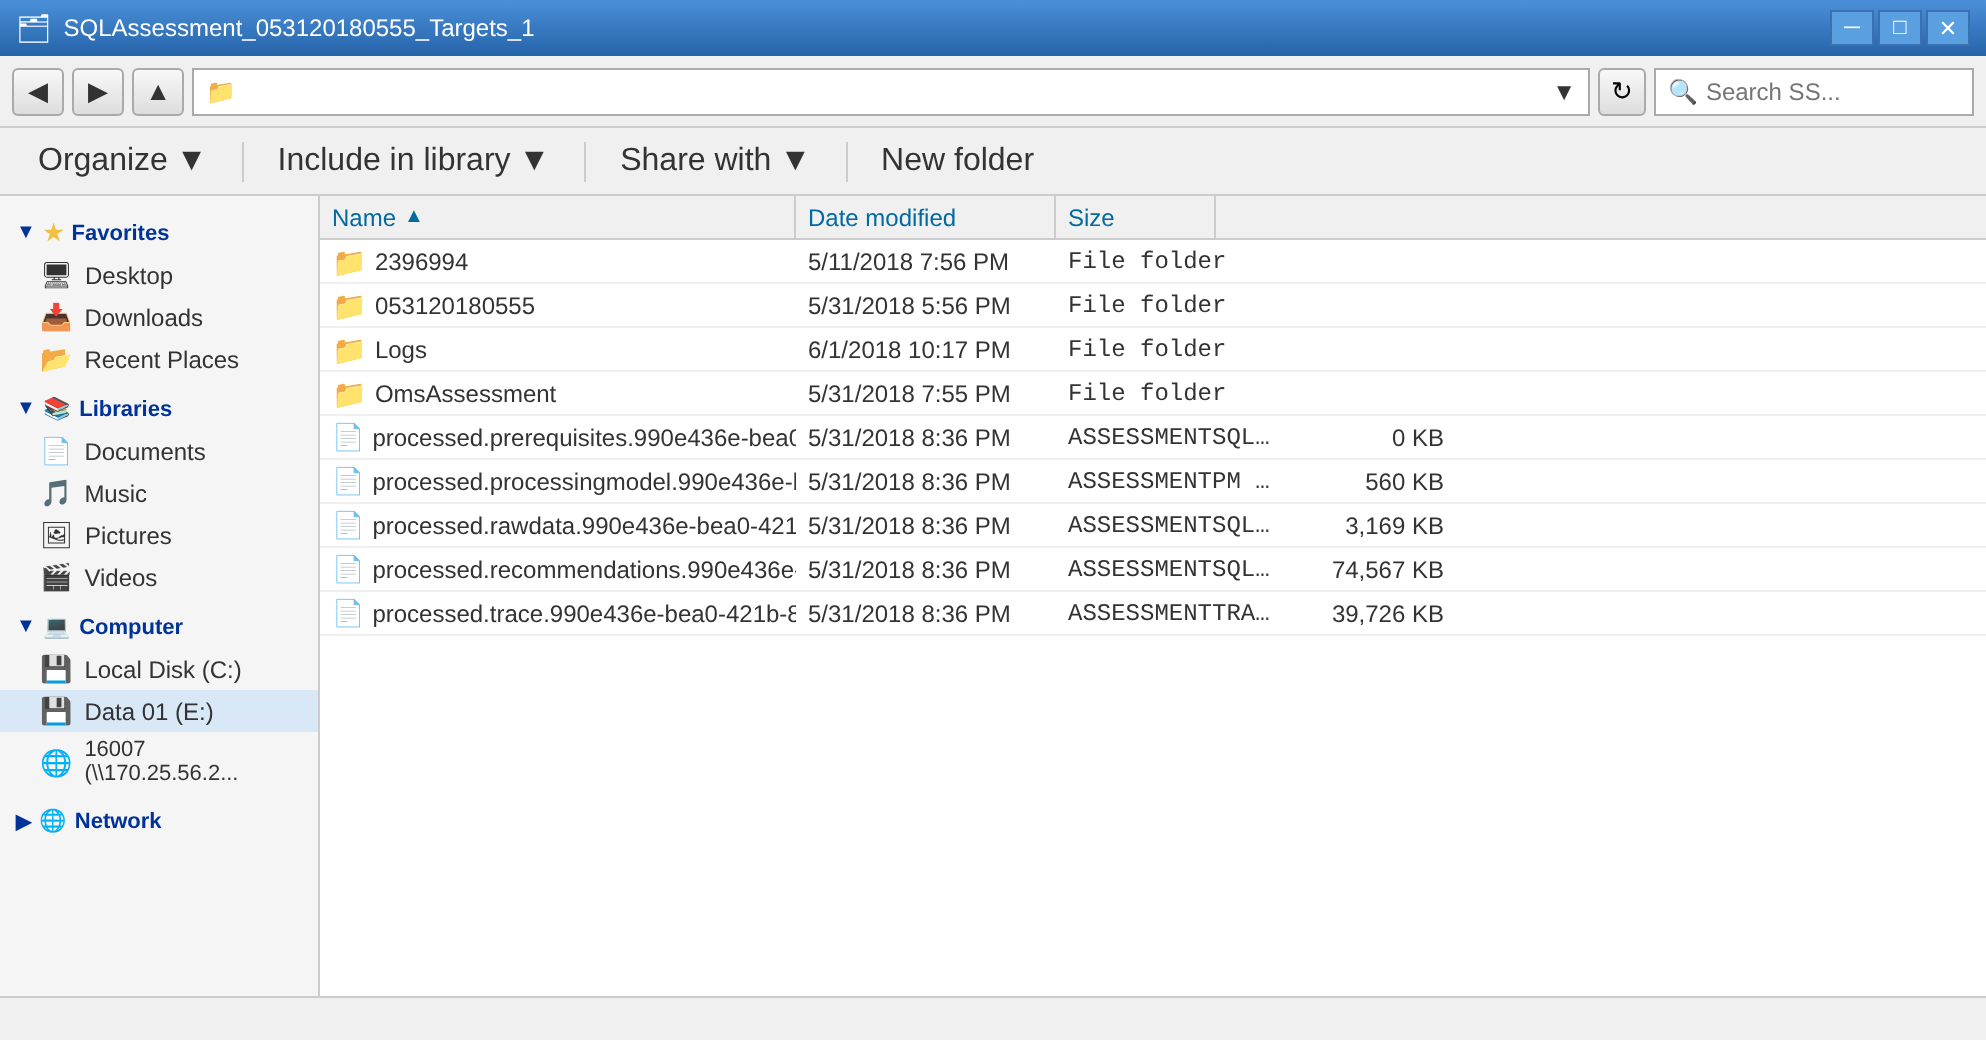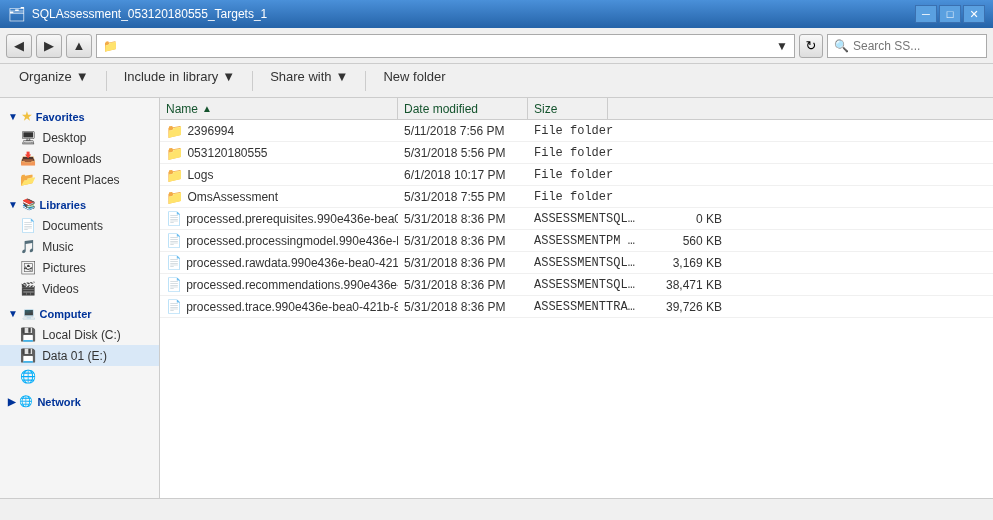--- a/index.html
+++ b/index.html
@@ -62,22 +62,22 @@
       background: #f0f0f0;
       height: 34px;
       display: flex;
       align-items: center;
       padding: 0 8px;
       border-bottom: 1px solid #ccc;
       gap: 2px;
     }
     .toolbar-btn {
       height: 26px; padding: 0 10px; background: transparent;
-      border: 1px solid transparent; border-radius: 3px; cursor: pointer; font-size: 13px;
-      display: flex; gap: 4px; color: #333;
+      border: 1px solid transparent; border-radius: 3px; cursor: pointer; font-size: 16px;
+      display: flex; align-items: center; gap: 4px; color: #333;
     }
     .toolbar-divider { width: 1px; height: 20px; background: #ccc; margin: 0 4px; }
 
     
     .main-layout {
       display: flex;
       height: calc(520px - 28px - 36px - 34px - 22px);
     }
 
     
@@ -114,21 +114,21 @@
       background: #f0f0f0;
       border-bottom: 1px solid #ccc;
       height: 22px;
       align-items: center;
       position: sticky;
       top: 0;
     }
     .col-header {
       padding: 0 6px;
       font-size: 12px;
-      color: #14532d;
+      color: #0369a1;
       border-right: 1px solid #ccc;
       height: 100%;
       display: flex;
       align-items: center;
       cursor: pointer;
       user-select: none;
     }
     .col-name { width: 238px; }
     .col-date { width: 130px; }
     .col-type { width: 120px; }
@@ -281,20 +281,21 @@
       <div class="sidebar-item">
         <span class="item-icon">💾</span>
         <span>Local Disk (C:)</span>
       </div>
       <div class="sidebar-item active">
         <span class="item-icon">💾</span>
         <span>Data 01 (E:)</span>
       </div>
       <div class="sidebar-item">
         <span class="item-icon">🌐</span>
+        <span style="font-size:11px;">16007 (\\170.25.56.2...</span>
       </div>
     </div>
 
     <div class="sidebar-section">
       <div class="sidebar-section-header">
         <span class="arrow">▶</span>
         <span style="margin-right:4px;">🌐</span>
         <span>Network</span>
       </div>
     </div>
@@ -379,21 +380,21 @@
       <div class="file-cell file-cell-type">ASSESSMENTSQLR...</div>
       <div class="file-cell file-cell-size">3,169 KB</div>
     </div>
         <div class="file-row">
       <div class="file-cell file-cell-name">
         <span class="file-icon">📄</span>
         <span>processed.recommendations.990e436e-bea...</span>
       </div>
       <div class="file-cell file-cell-date">5/31/2018 8:36 PM</div>
       <div class="file-cell file-cell-type">ASSESSMENTSQLRE...</div>
-      <div class="file-cell file-cell-size">38,471 KB</div>
+      <div class="file-cell file-cell-size">74,567 KB</div>
     </div>
         <div class="file-row">
       <div class="file-cell file-cell-name">
         <span class="file-icon">📄</span>
         <span>processed.trace.990e436e-bea0-421b-845c...</span>
       </div>
       <div class="file-cell file-cell-date">5/31/2018 8:36 PM</div>
       <div class="file-cell file-cell-type">ASSESSMENTTRAC...</div>
       <div class="file-cell file-cell-size">39,726 KB</div>
     </div>

